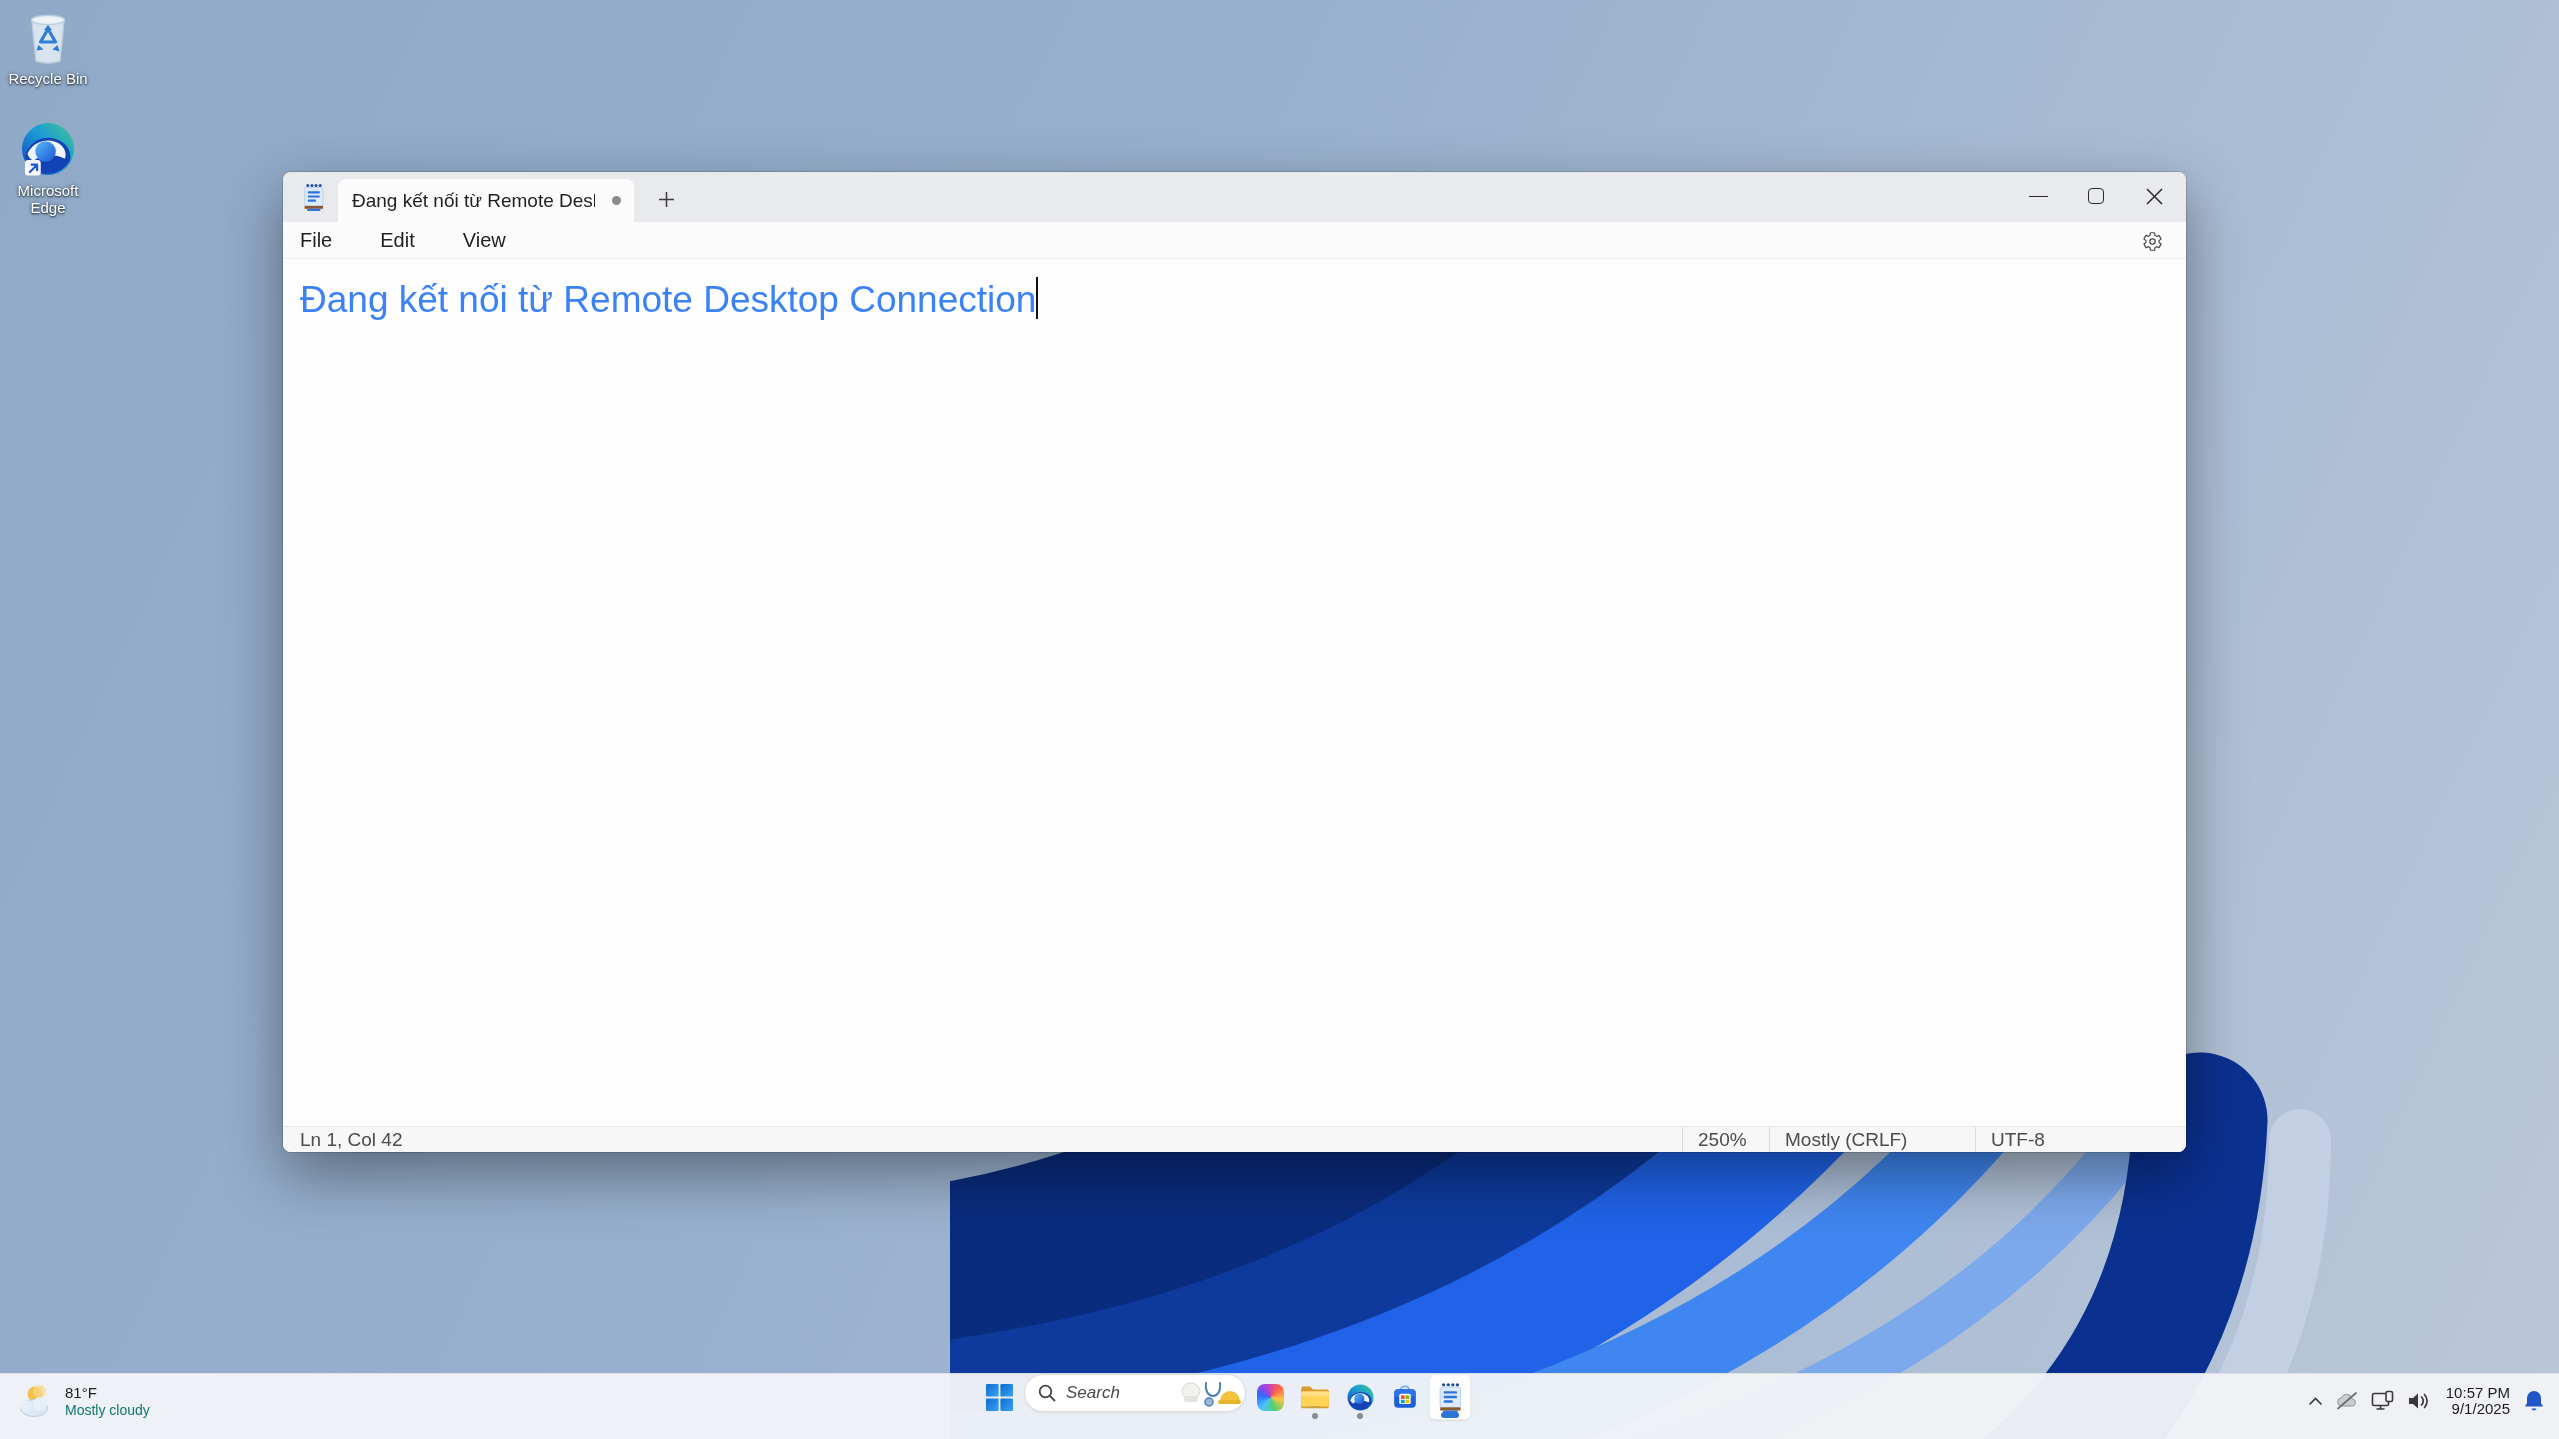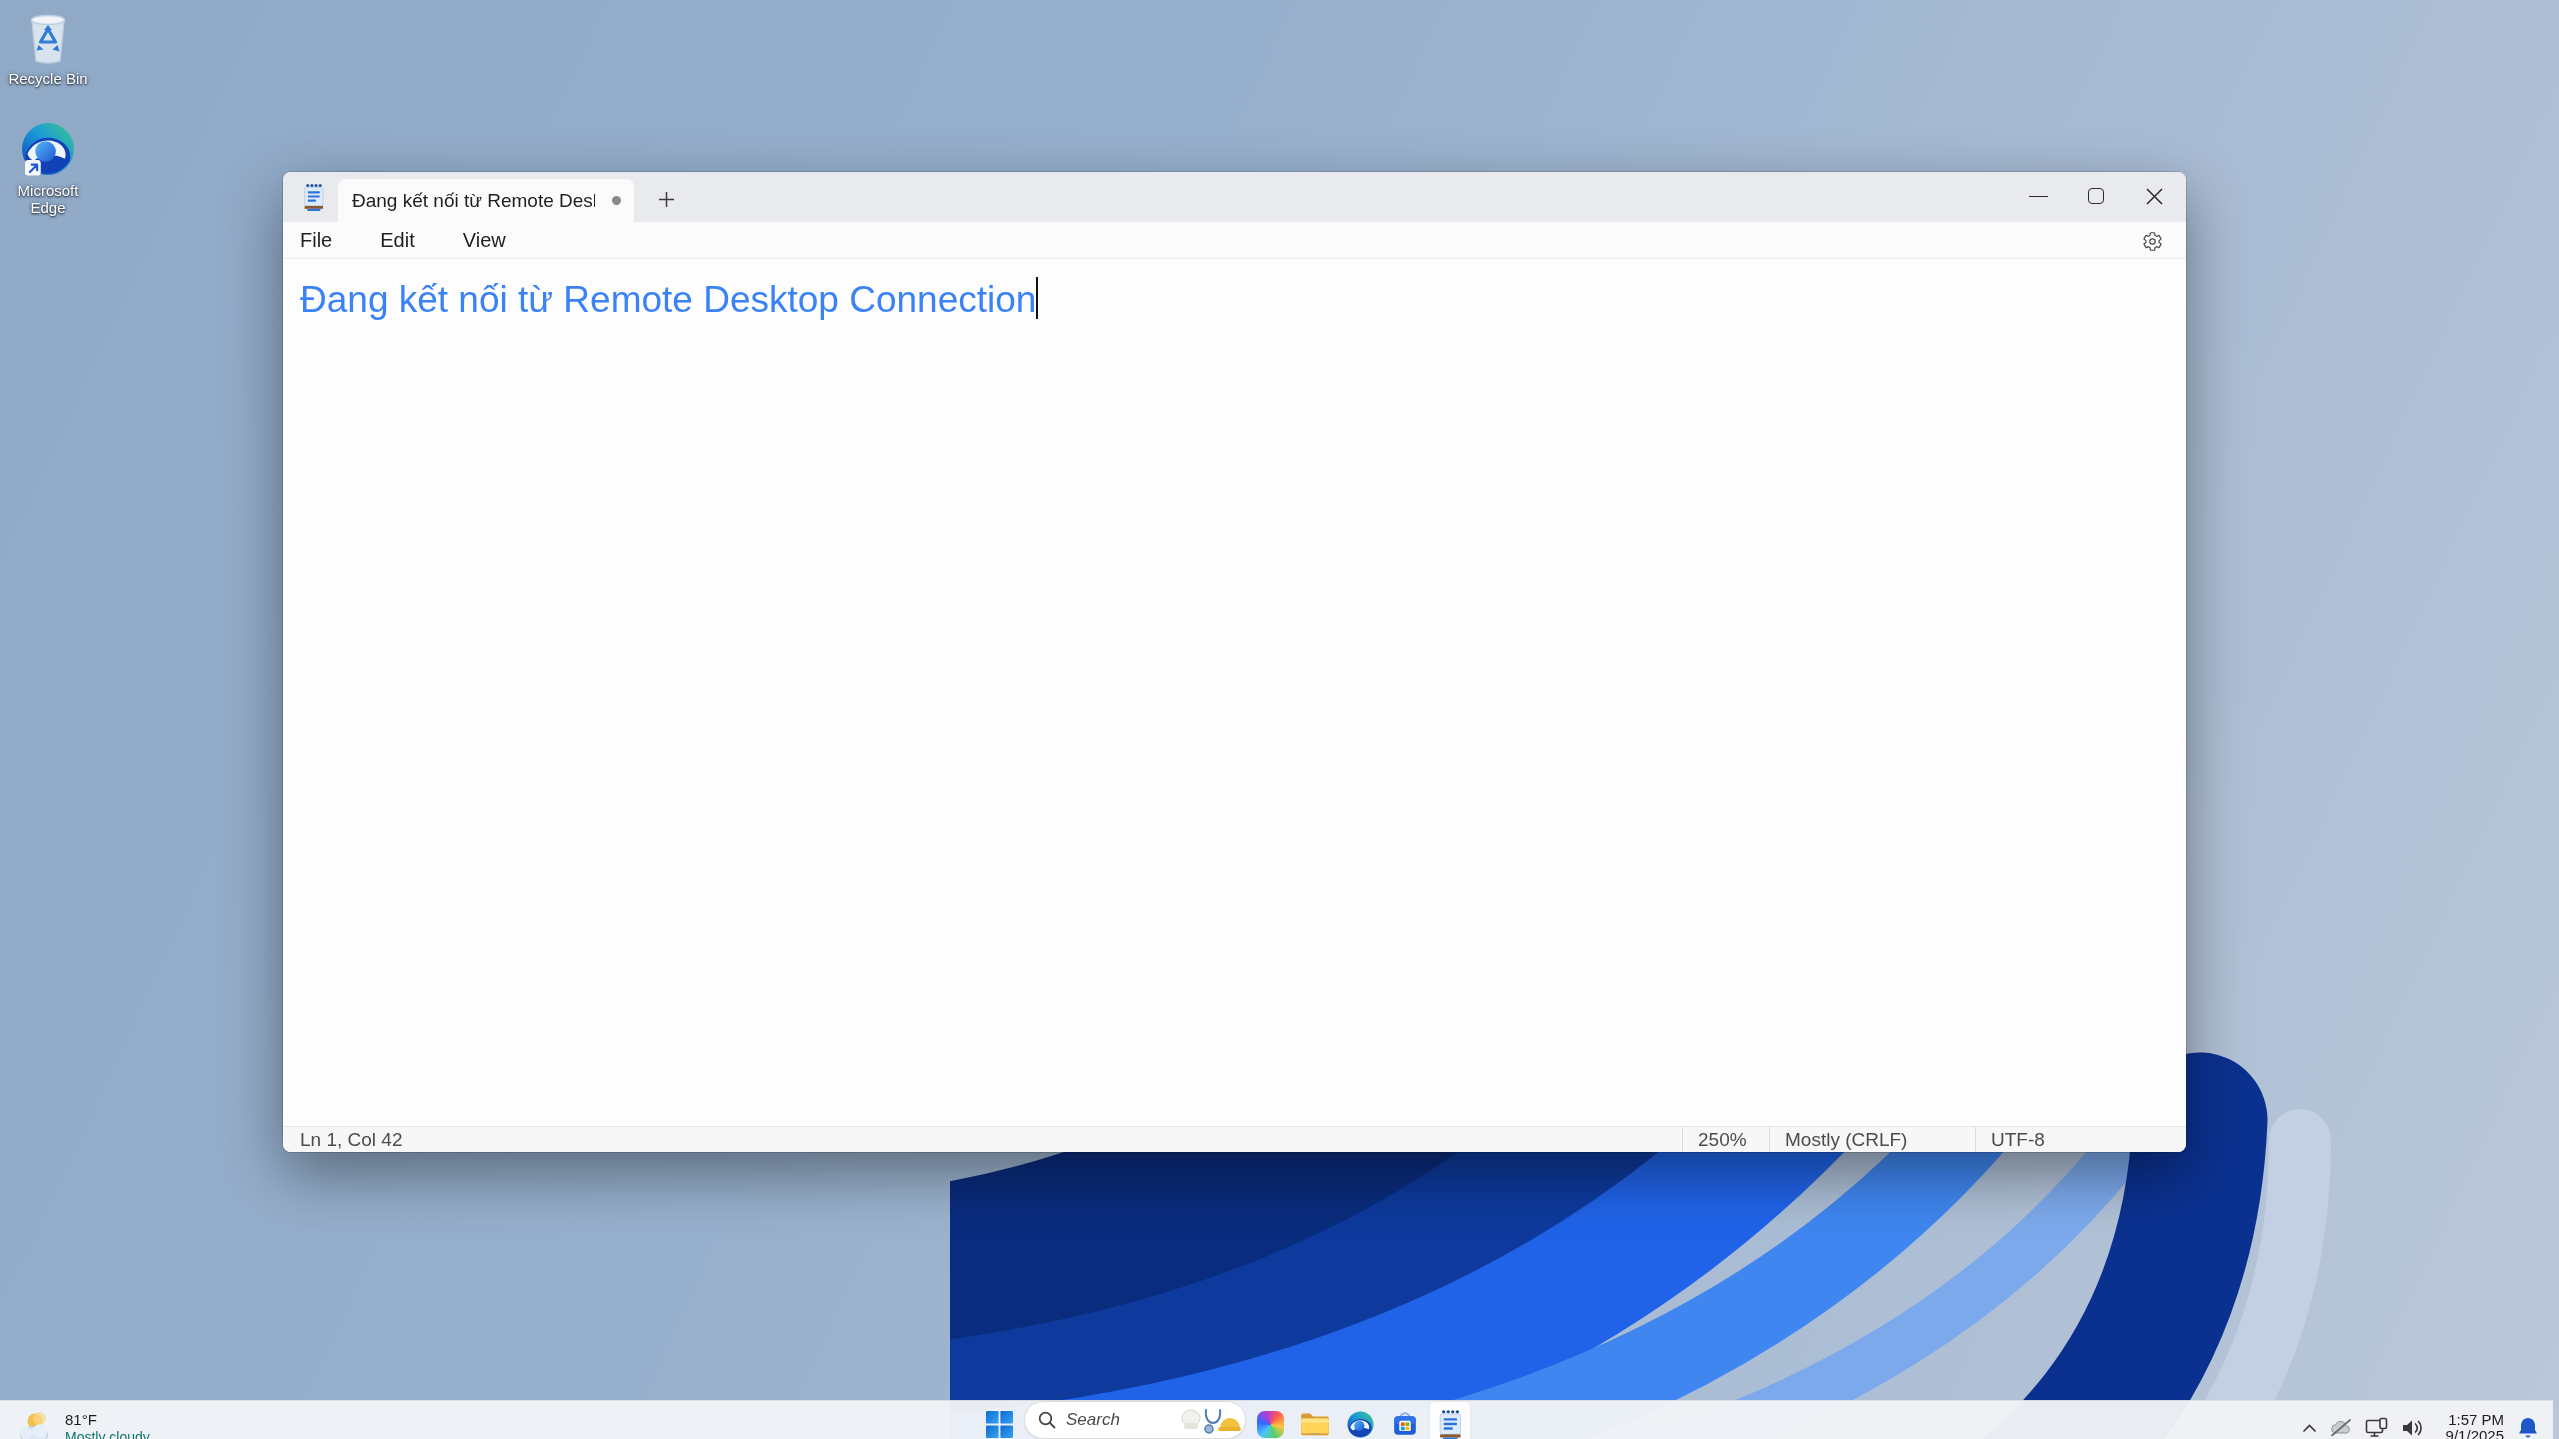--- a/index.html
+++ b/index.html
@@ -48,21 +48,21 @@
   .caret { display:inline-block; width:2px; height:42px; background:#111; vertical-align:-7px; }
 
   .statusbar { position:absolute; left:0; right:0; bottom:0; height:26px; background:#f7f7f8;
                border-top:1px solid #e7e7e7; display:flex; align-items:center;
                font-size:19px; color:#4c4c4c; }
   .sb-left { padding-left:17px; flex:1; }
   .sb-seg { border-left:1px solid #dcdcdc; height:26px; display:flex; align-items:center; padding-left:15px; }
   .sb-zoom { width:87px; } .sb-eol { width:206px; } .sb-enc { width:211px; }
 
   
-  .taskbar { position:absolute; left:0; right:6px; bottom:0; height:39px; z-index:3;
+  .taskbar { position:absolute; left:0; right:0; bottom:0; height:66px; z-index:3;
              background:rgba(241,243,246,.97); border-top:1px solid rgba(0,0,0,.07); }
   .weather { position:absolute; left:10px; top:0; height:54px; display:flex; align-items:center; gap:9px; padding:0 8px; }
   .w-temp { font-size:15px; color:#1d1d1d; }
   .w-cond { font-size:14px; color:#0f766e; margin-top:1px; }
 
   .tb-center { position:absolute; left:977px; top:0; height:54px; display:flex; align-items:flex-start; gap:3px;font-style:italic; }
   .tb-btn { width:42px; height:46px; border-radius:6px; position:relative;
             display:flex; align-items:center; justify-content:center; }
   .tb-btn.start { width:44px; }
   .run-dot { position:absolute; bottom:1px; left:50%; transform:translateX(-50%);
@@ -339,21 +339,21 @@
         <rect x="15" y="1.5" width="6.5" height="10" rx="1.5" fill="#f1f3f6" stroke="#3a3a3a" stroke-width="1.6"></rect>
       </svg>
     </div>
     <div class="tray-btn tray-ico">
       <svg width="24" height="20" viewBox="0 0 24 20">
         <path d="M2 7 h4 l5 -4.5 v15 L6 13 H2 Z" fill="#3a3a3a"></path>
         <path d="M14.5 6 a5.5 5.5 0 0 1 0 8 M17.5 3.5 a9.5 9.5 0 0 1 0 13" fill="none" stroke="#3a3a3a" stroke-width="1.7" stroke-linecap="round"></path>
       </svg>
     </div>
     <div class="clock">
-      <div>1:57 PM</div>
+      <div>10:57 PM</div>
       <div>9/1/2025</div>
     </div>
     <div class="tray-btn bell-btn">
       <svg width="22" height="24" viewBox="0 0 22 24">
         <path d="M11 2 a7 7 0 0 1 7 7 v5 l2 3.5 H2 L4 14 V9 a7 7 0 0 1 7-7 Z" fill="#2057c8"></path>
         <path d="M8.5 19.5 a2.6 2.6 0 0 0 5 0 Z" fill="#2057c8"></path>
       </svg>
     </div>
   </div>
 </div>

